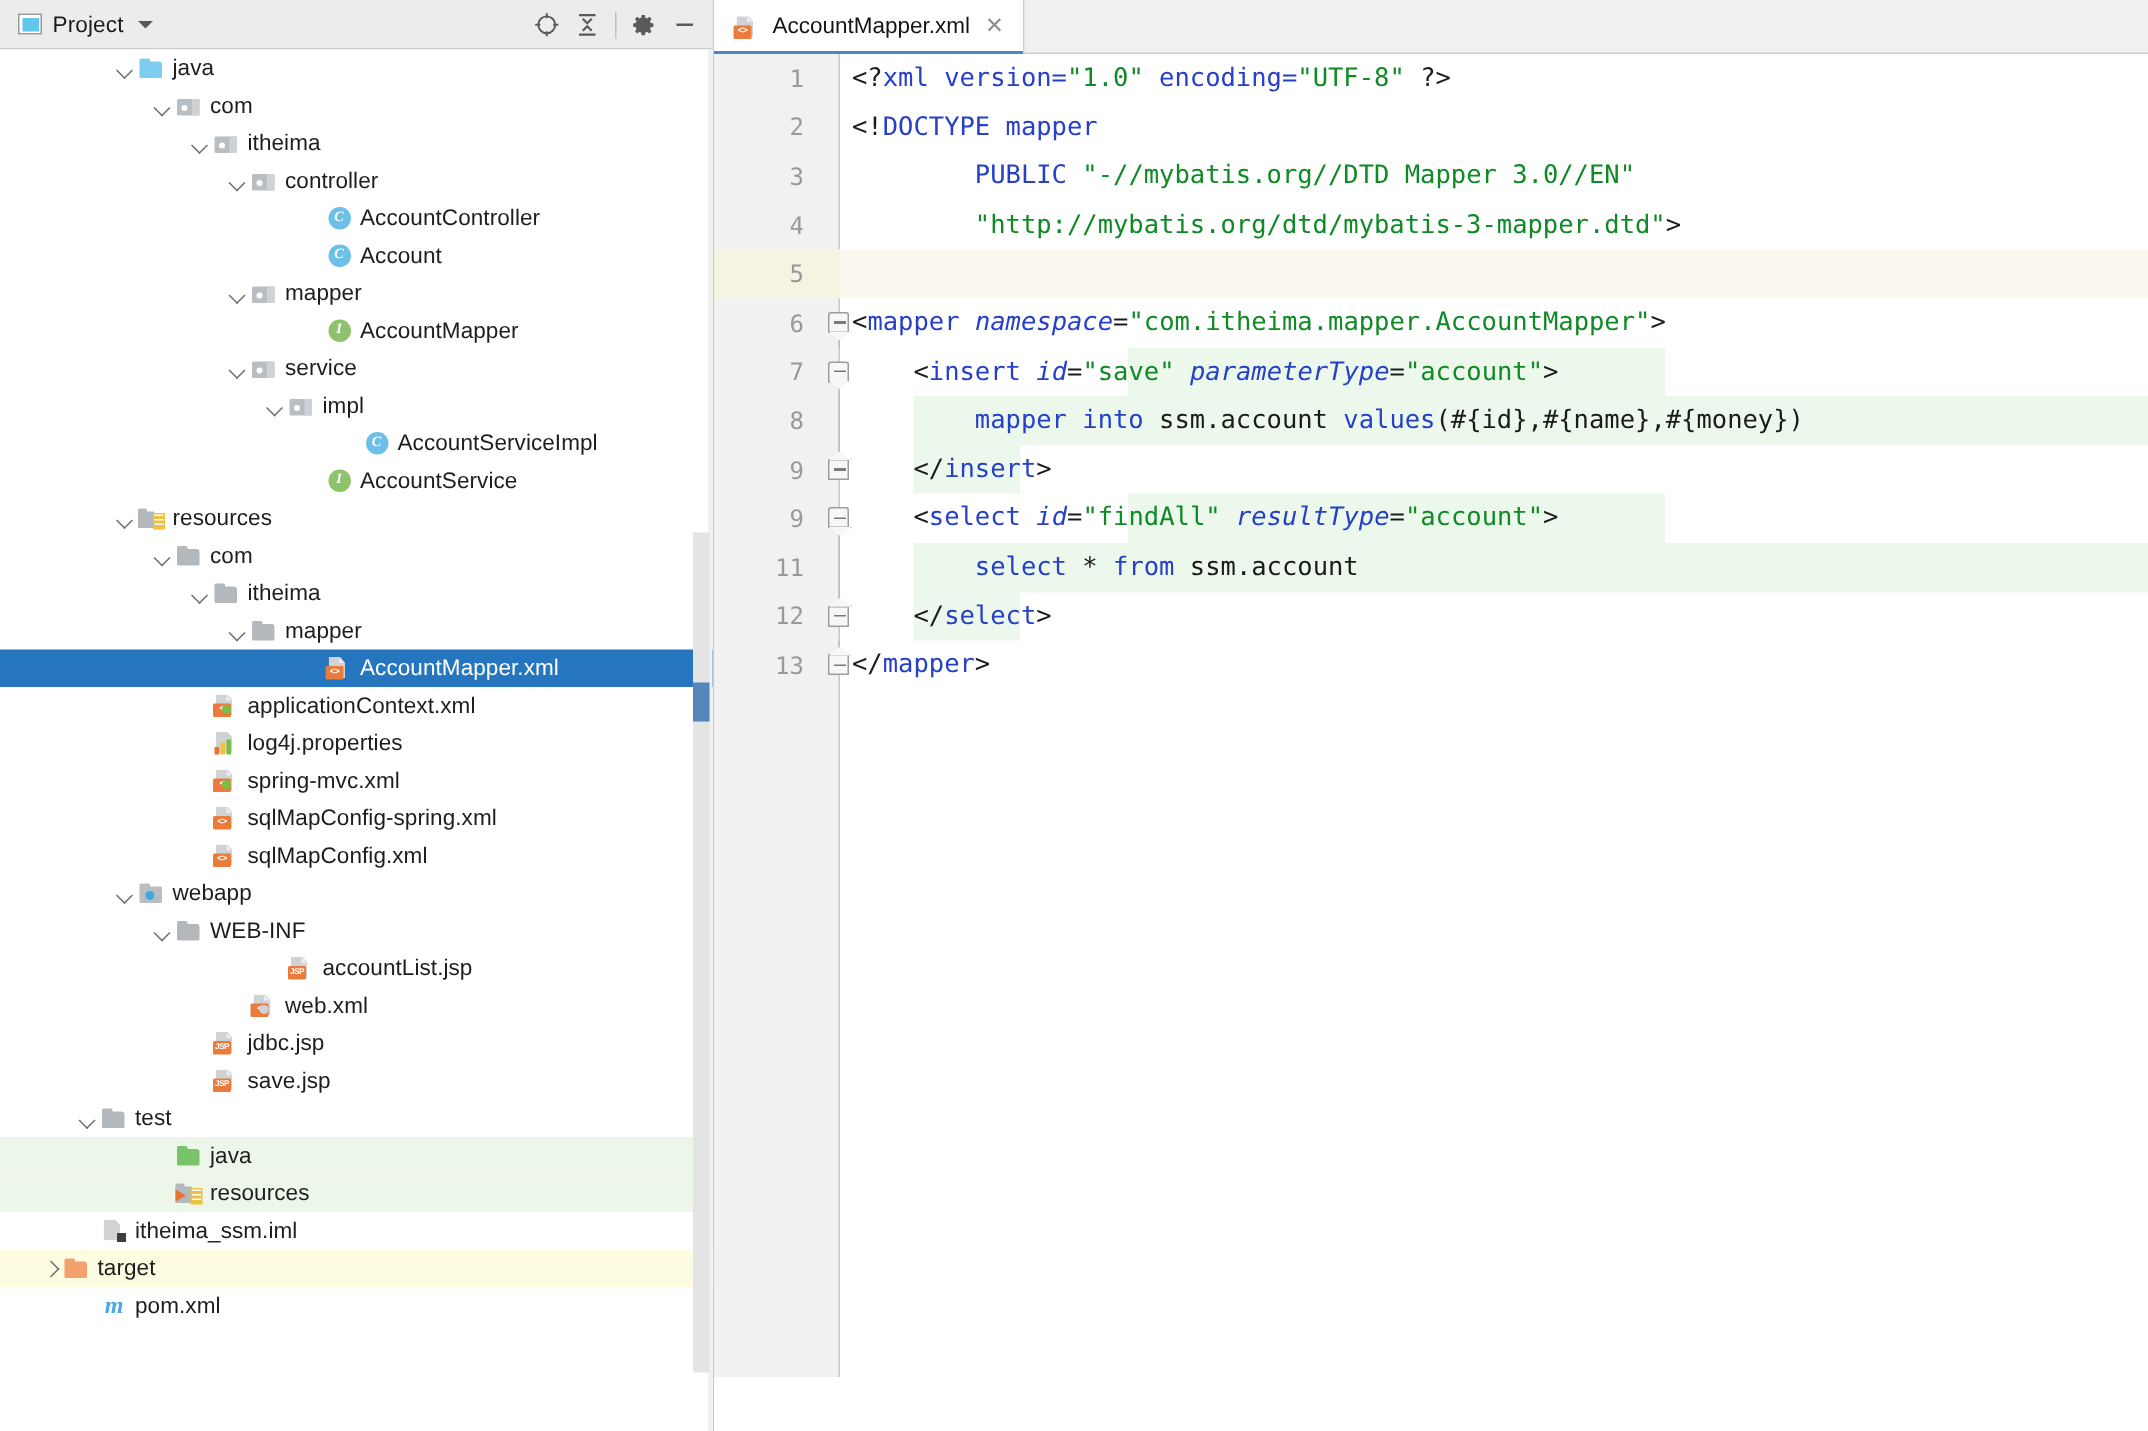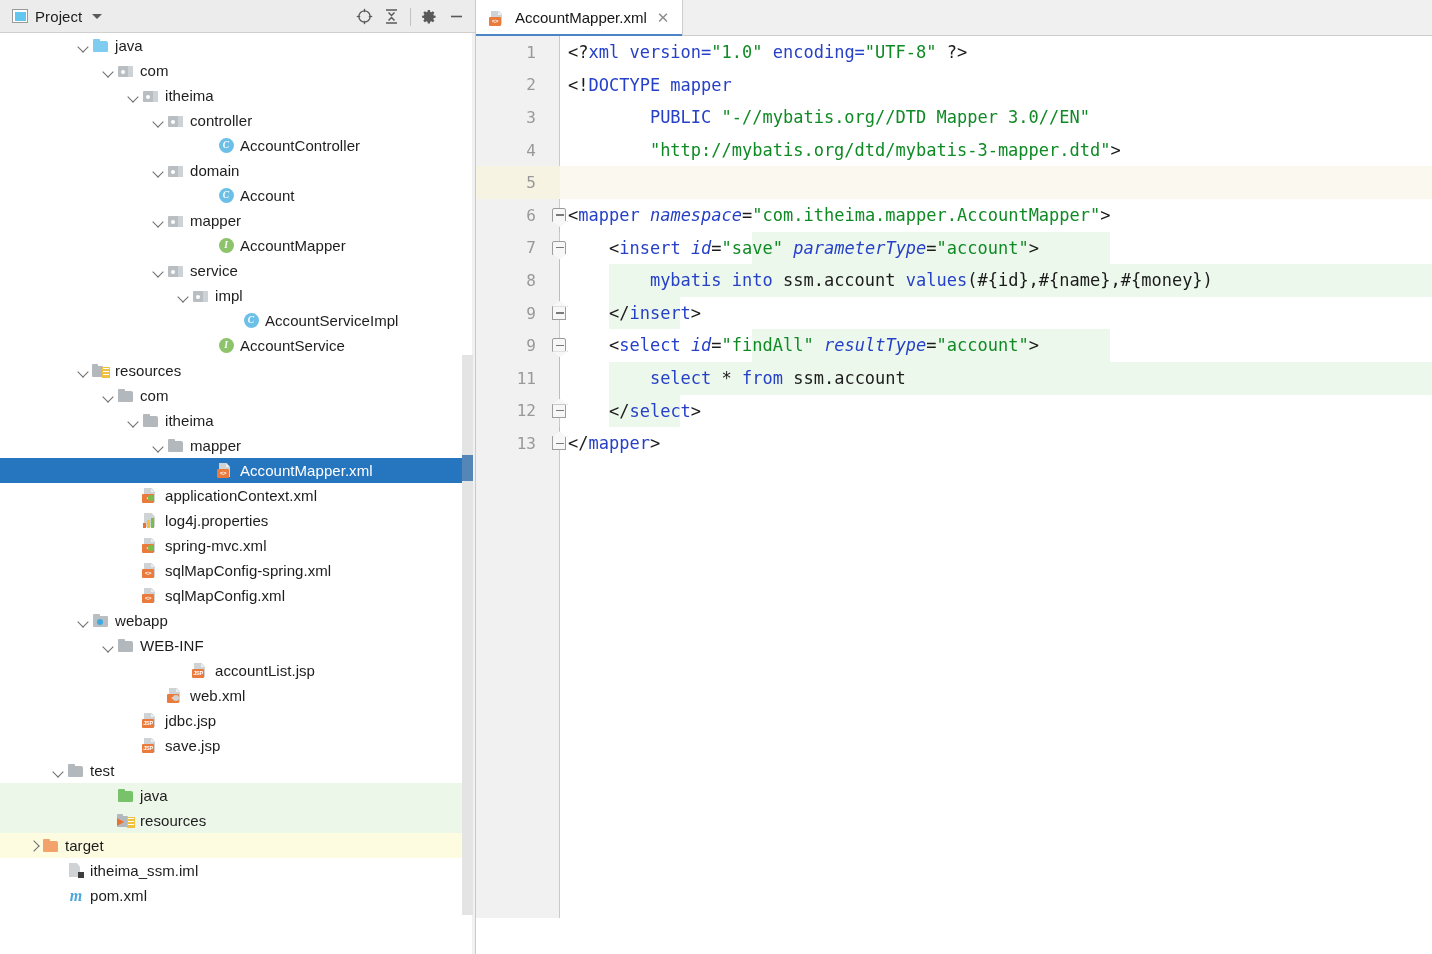--- a/index.html
+++ b/index.html
@@ -357,28 +357,20 @@
         </div>
         <div class="row">
           <span style="display: inline-block; flex: 0 0 auto; width: 203px;"></span>
           <span class="arrow "></span>
           <span class="ico cls">
             <i>C</i>
           </span>
           <span class="label">AccountController</span>
         </div>
         <div class="row">
-          <span style="display: inline-block; flex: 0 0 auto; width: 153px;"></span>
-          <span class="arrow down"></span>
-          <span class="ico pkg">
-            <i></i>
-          </span>
-          <span class="label">domain</span>
-        </div>
-        <div class="row">
           <span style="display: inline-block; flex: 0 0 auto; width: 203px;"></span>
           <span class="arrow "></span>
           <span class="ico cls">
             <i>C</i>
           </span>
           <span class="label">Account</span>
         </div>
         <div class="row">
           <span style="display: inline-block; flex: 0 0 auto; width: 153px;"></span>
           <span class="arrow down"></span>
@@ -562,34 +554,34 @@
           <span class="label">java</span>
         </div>
         <div class="row green">
           <span style="display: inline-block; flex: 0 0 auto; width: 103px;"></span>
           <span class="arrow "></span>
           <span class="ico srcres testres">
             <i></i>
             <b></b>
           </span>
           <span class="label">resources</span>
+        </div>
+        <div class="row">
+          <span style="display: inline-block; flex: 0 0 auto; width: 53px;"></span>
+          <span class="arrow "></span>
+          <span class="ico iml">
+            <i></i>
+          </span>
+          <span class="label">itheima_ssm.iml</span>
         </div>
         <div class="row yellow">
           <span style="display: inline-block; flex: 0 0 auto; width: 28px;"></span>
           <span class="arrow right"></span>
           <span class="ico folder orange"></span>
           <span class="label">target</span>
-        </div>
-        <div class="row">
-          <span style="display: inline-block; flex: 0 0 auto; width: 53px;"></span>
-          <span class="arrow "></span>
-          <span class="ico iml">
-            <i></i>
-          </span>
-          <span class="label">itheima_ssm.iml</span>
         </div>
         <div class="row">
           <span style="display: inline-block; flex: 0 0 auto; width: 53px;"></span>
           <span class="arrow "></span>
           <span class="ico mvn">m</span>
           <span class="label">pom.xml</span>
         </div>
       </div>
 
     <div class="pp-right-edge"></div>
@@ -655,21 +647,21 @@
               </div>
             </div>
             <div class="code"><span class="t-plain">    </span><span class="t-punc">&lt;</span><span class="t-tag">insert</span><span class="t-plain"> </span><span class="t-attr">id</span><span class="t-punc">=</span><span class="t-str">"save"</span><span class="t-plain"> </span><span class="t-attr">parameterType</span><span class="t-punc">=</span><span class="t-str">"account"</span><span class="t-punc">&gt;</span></div>
           </div>
           <div class="line">
             <div class="hl-green" style="left: 132.88px; width: 823.12px;"></div>
             <div class="ln">8</div>
             <div class="fold">
               <div class="vline"></div>
             </div>
-            <div class="code"><span class="t-plain">        </span><span class="t-sql">mybatis into </span><span class="t-plain">ssm.account </span><span class="t-sql">values</span><span class="t-plain">(#{id},#{name},#{money})</span></div>
+            <div class="code"><span class="t-plain">        </span><span class="t-sql">mapper into </span><span class="t-plain">ssm.account </span><span class="t-sql">values</span><span class="t-plain">(#{id},#{name},#{money})</span></div>
           </div>
           <div class="line">
             <div class="hl-green" style="left: 132.88px; width: 71.54px;"></div>
             <div class="ln">9</div>
             <div class="fold">
               <div class="vline" style="top: 0px; height: 16px;"></div>
               <div class="box close">
                 <span class="dash"></span>
               </div>
             </div>

